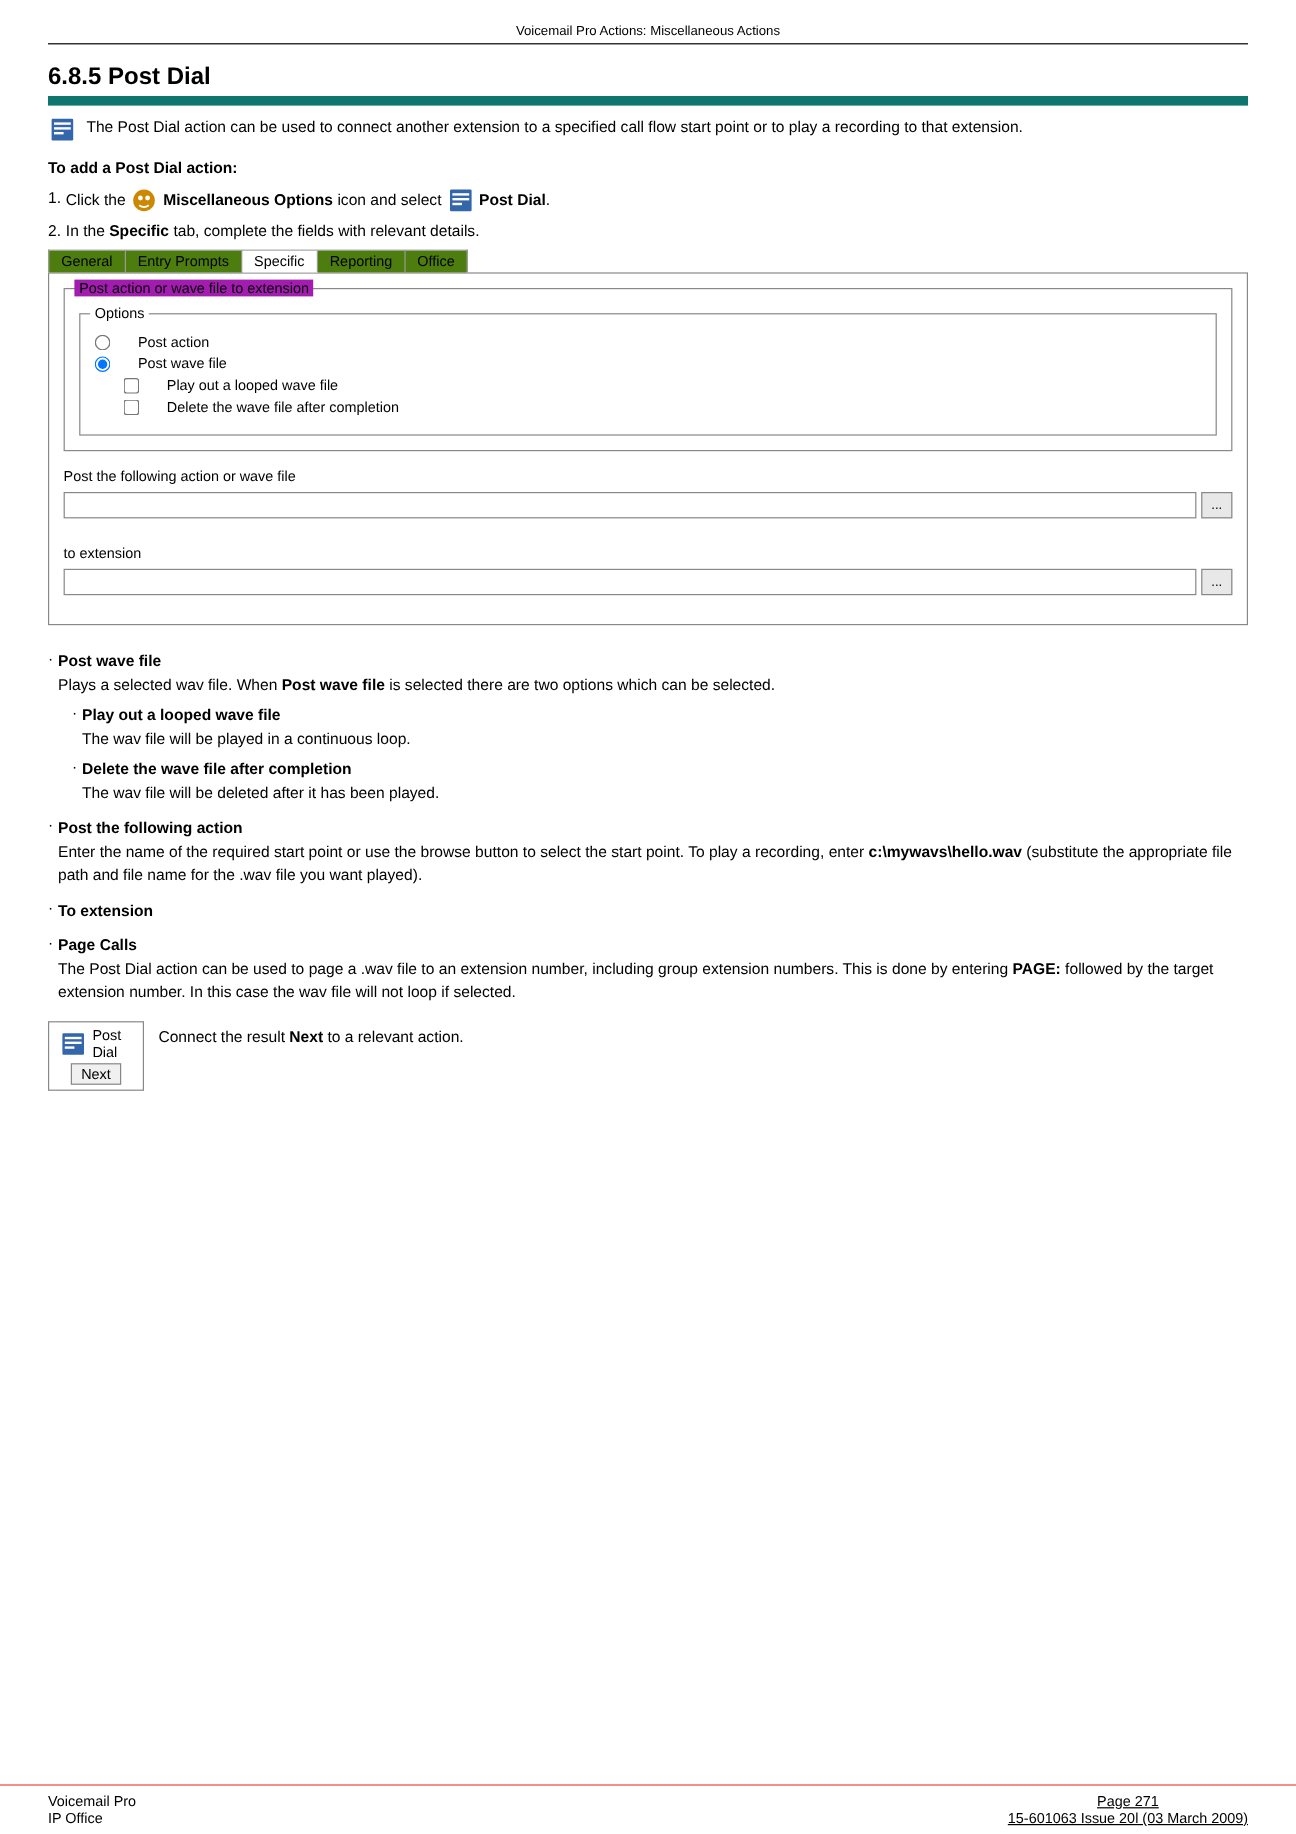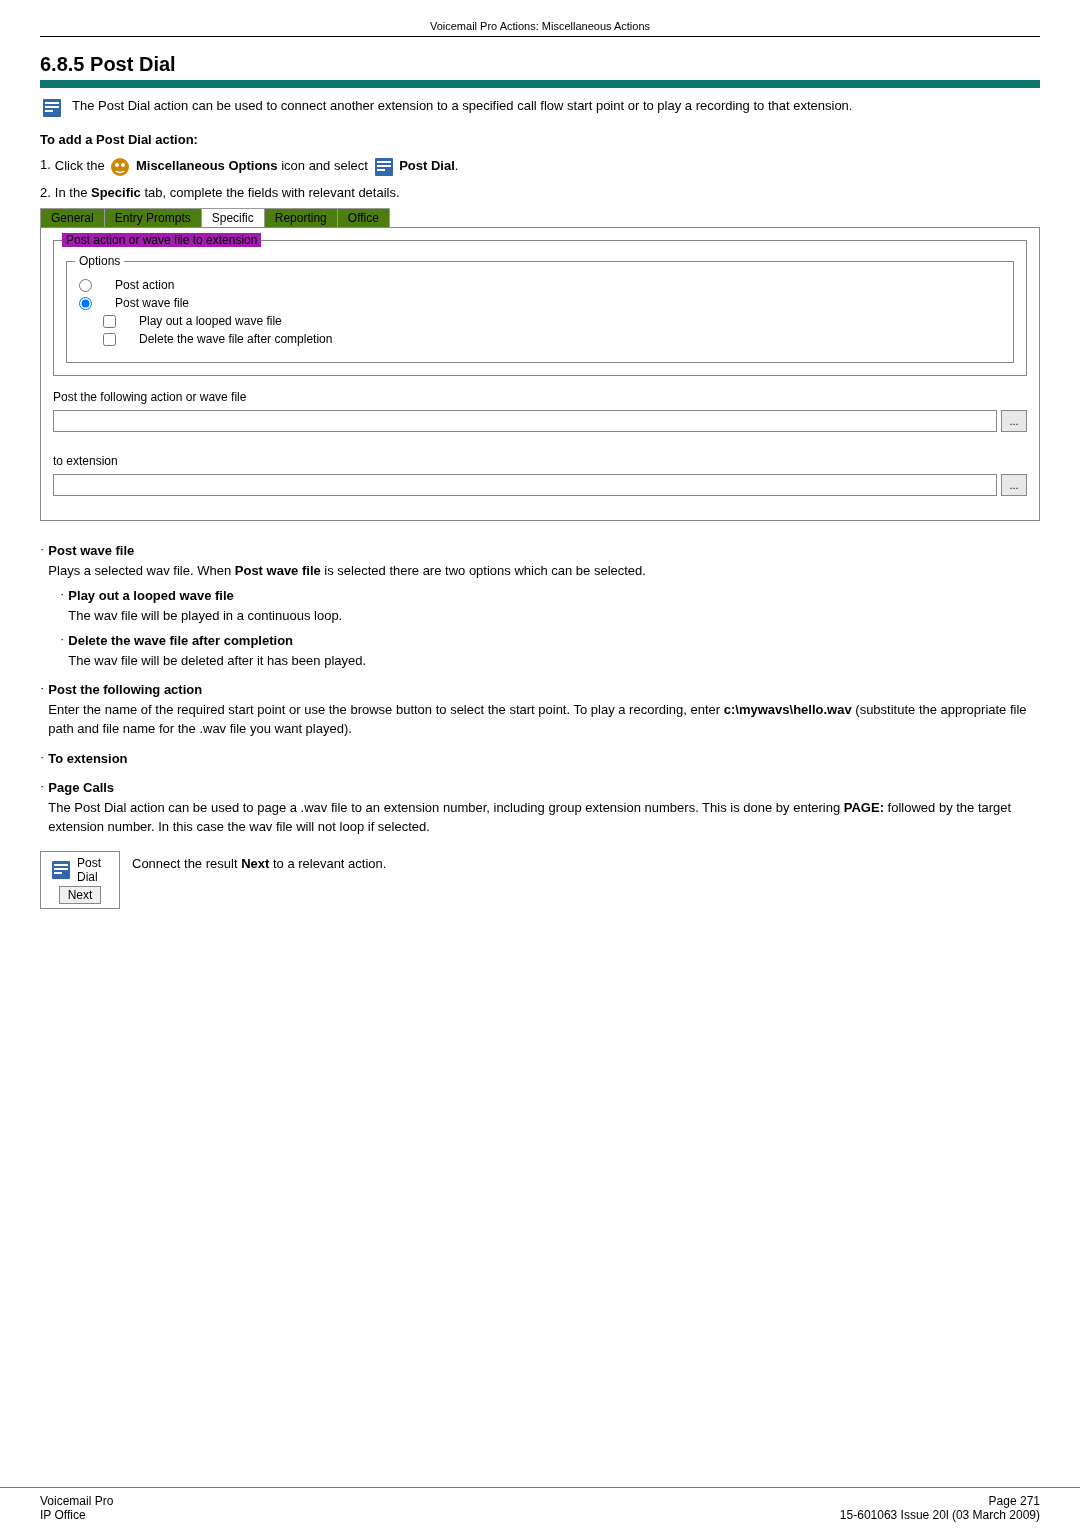--- a/index.html
+++ b/index.html
@@ -446,17 +446,17 @@
     </span>
   </div>
 
 </div>
 
 <div class="page-footer">
   <div>
     <div>Voicemail Pro</div>
     <div>IP Office</div>
   </div>
-  <div style="text-align:right;">
+  <div style="text-align:center;text-decoration:underline;">
     <div>Page 271</div>
     <div>15-601063 Issue 20l (03 March 2009)</div>
   </div>
 </div>
 
 </body></html>

